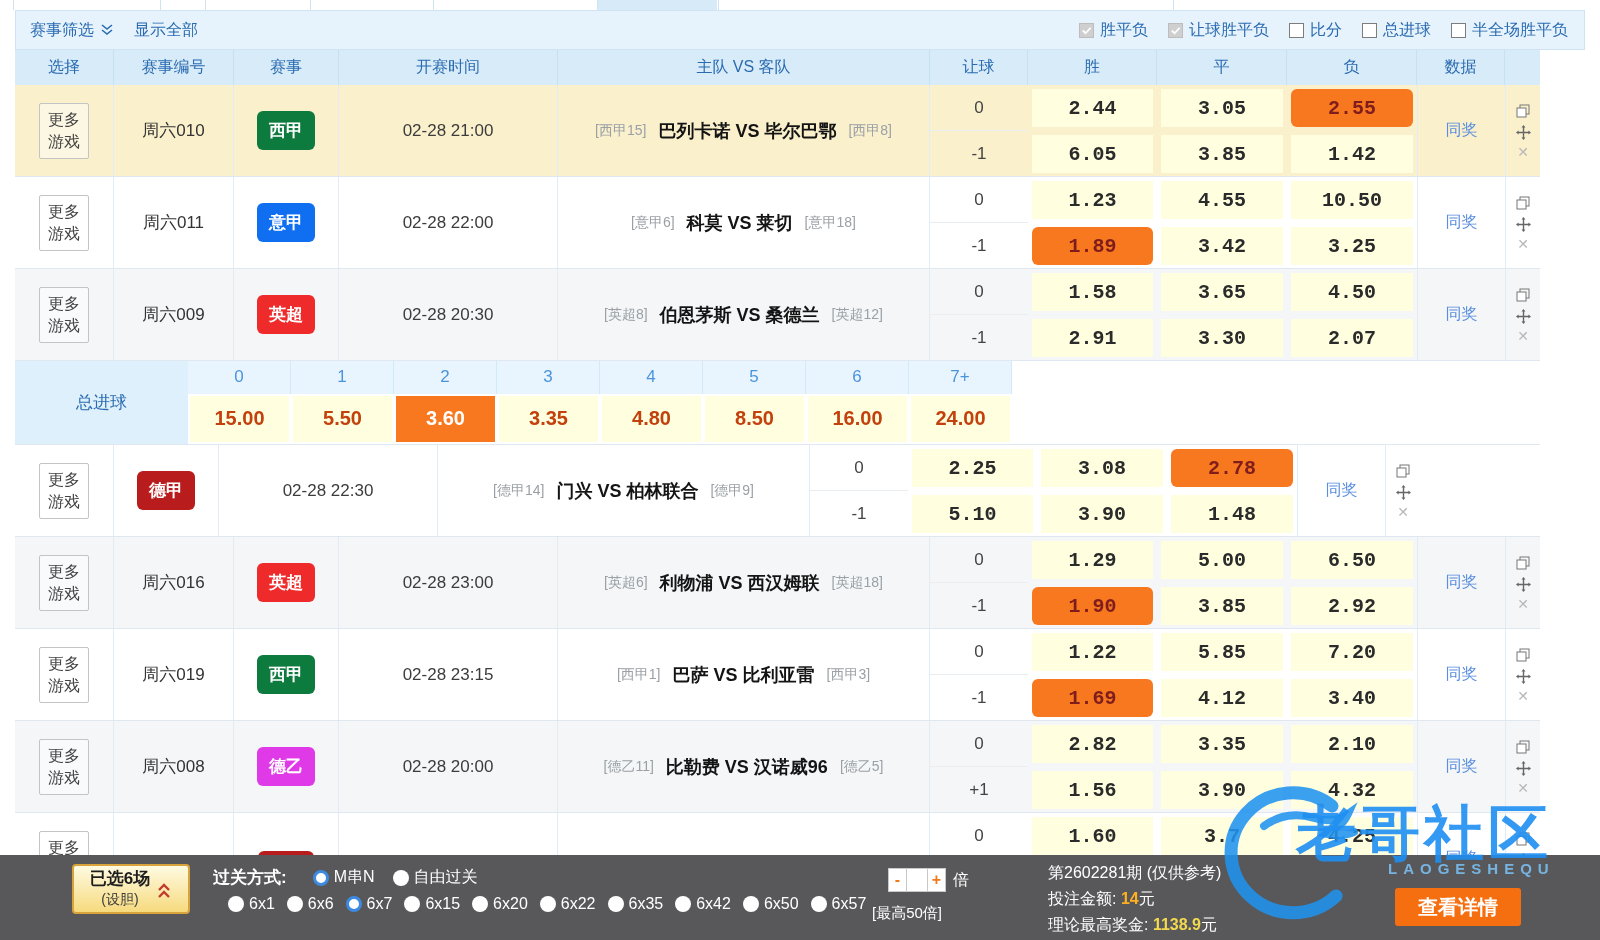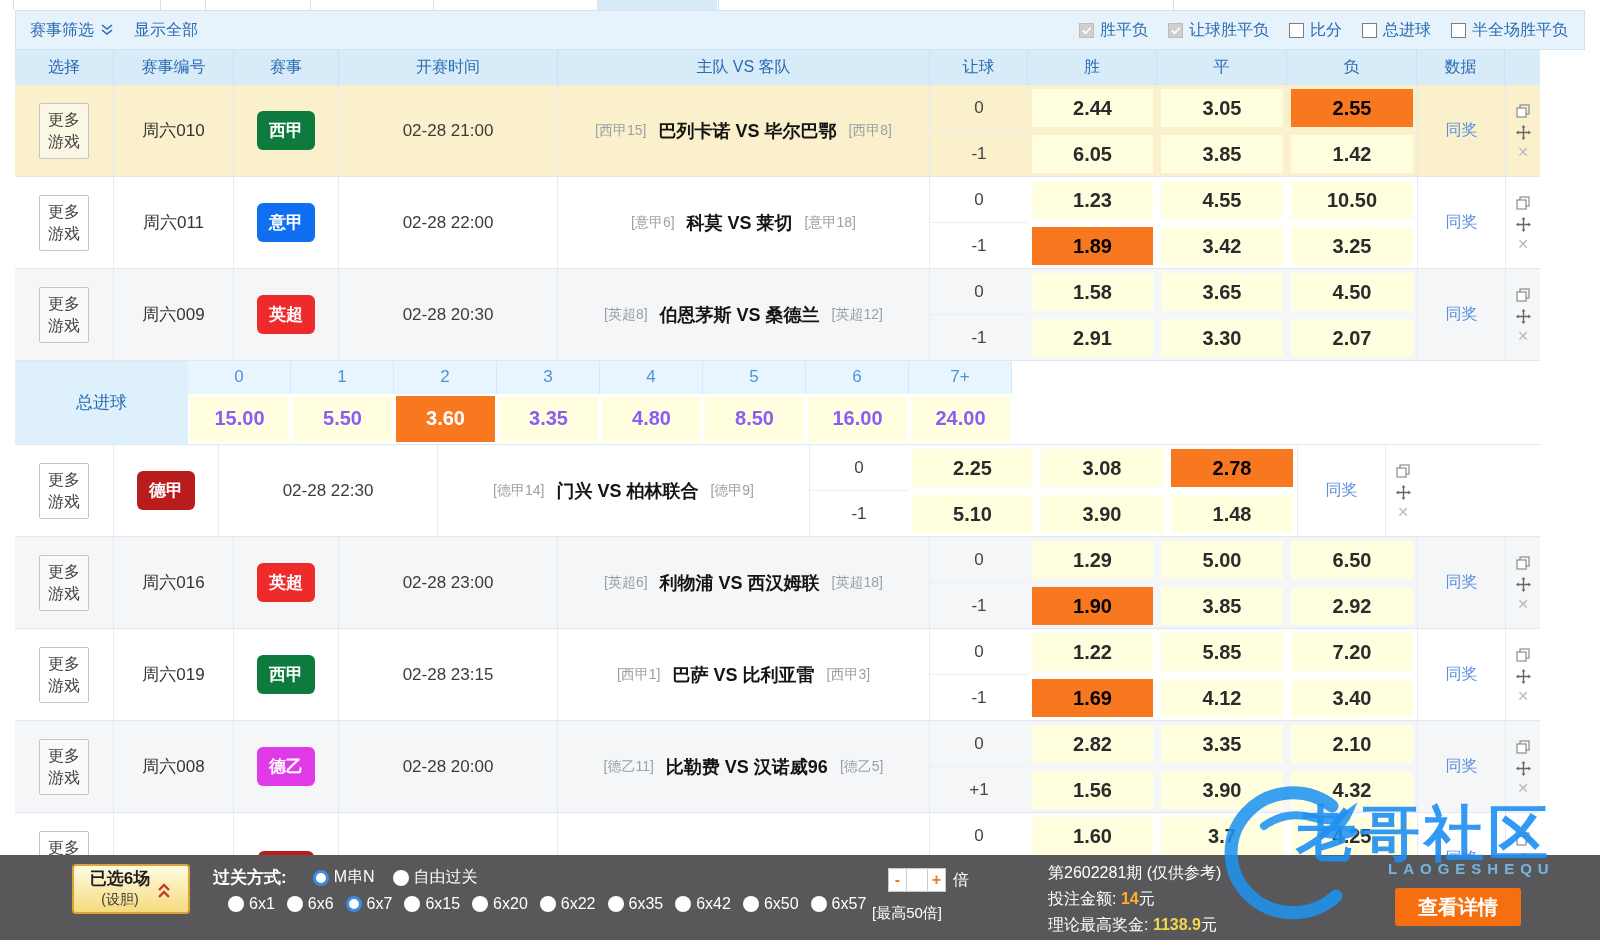--- a/index.html
+++ b/index.html
@@ -55,35 +55,35 @@
   .time-txt { font-size:17px; color:#3c3c3c; }
   .teams-wrap { display:flex; align-items:center; gap:12px; }
   .tag { font-size:14px; color:#9aa0a6; }
   .names { font-size:18px; font-weight:bold; color:#141414; }
 
   .odds-grid { display:grid; grid-template-columns:98px 129px 130px 130px;
                grid-auto-rows:46px; width:487px; }
   .let { display:flex; align-items:center; justify-content:center; font-size:17px; color:#444; }
   .let.top { border-bottom:1px solid #e9eef3; }
   .ocell { margin:4px; background:#ffffe0; display:flex; align-items:center; justify-content:center;
-           font-size:20px; font-weight:bold; color:#2b2b2b; cursor:pointer; }
-  .ocell.sel { background:#f8781f; color:#000000; }
+           font-size:20px; font-weight:bold; color:#2b2b2b; cursor:pointer;font-family:Liberation Mono, monospace; }
+  .ocell.sel { background:#f8781f; color:#7f1d1d;border-radius:6px; }
   .samelink { color:#5a8ede; font-size:16px; cursor:pointer; }
   .ops-stack { display:flex; flex-direction:column; align-items:center; gap:7px; }
   .xicon { color:#b8b8b8; font-size:14px; font-weight:bold; line-height:10px; cursor:pointer; }
 
   
   .tg-band { display:flex; height:84px; border-bottom:1px solid #dfe8f0; background:#fff; }
   .tg-label { width:173px; background:#def0fc; color:#2a6bb0; font-size:17px;
               display:flex; align-items:center; justify-content:center; }
   .tg-col { width:103px; display:flex; flex-direction:column; }
   .tg-h { height:33px; background:#e9f5fe; color:#4b94dc; font-size:17px;
           display:flex; align-items:center; justify-content:center; border-right:1px solid #d3e9f8; }
   .tg-v { margin:2px; height:47px; background:#ffffe0; display:flex; align-items:center;
-          justify-content:center; font-size:20px; font-weight:bold; color:#8b5cf6; cursor:pointer; }
+          justify-content:center; font-size:20px; font-weight:bold; color:#c2410c; cursor:pointer; }
   .tg-v.sel { background:#f8781f; color:#fff; }
   .tg-fill { flex:1; background:#fff; }
 
   
   .bottom-bar { position:absolute; left:0; top:855px; width:1600px; height:85px;
                 background:#58585a; z-index:10; }
   .gold-btn { position:absolute; left:72px; top:9px; width:118px; height:50px;
               background:linear-gradient(#fffbe2,#f6da7e); border:2px solid #d9a33c;
               border-radius:4px; display:flex; align-items:center; justify-content:center;
               gap:6px; cursor:pointer; }

